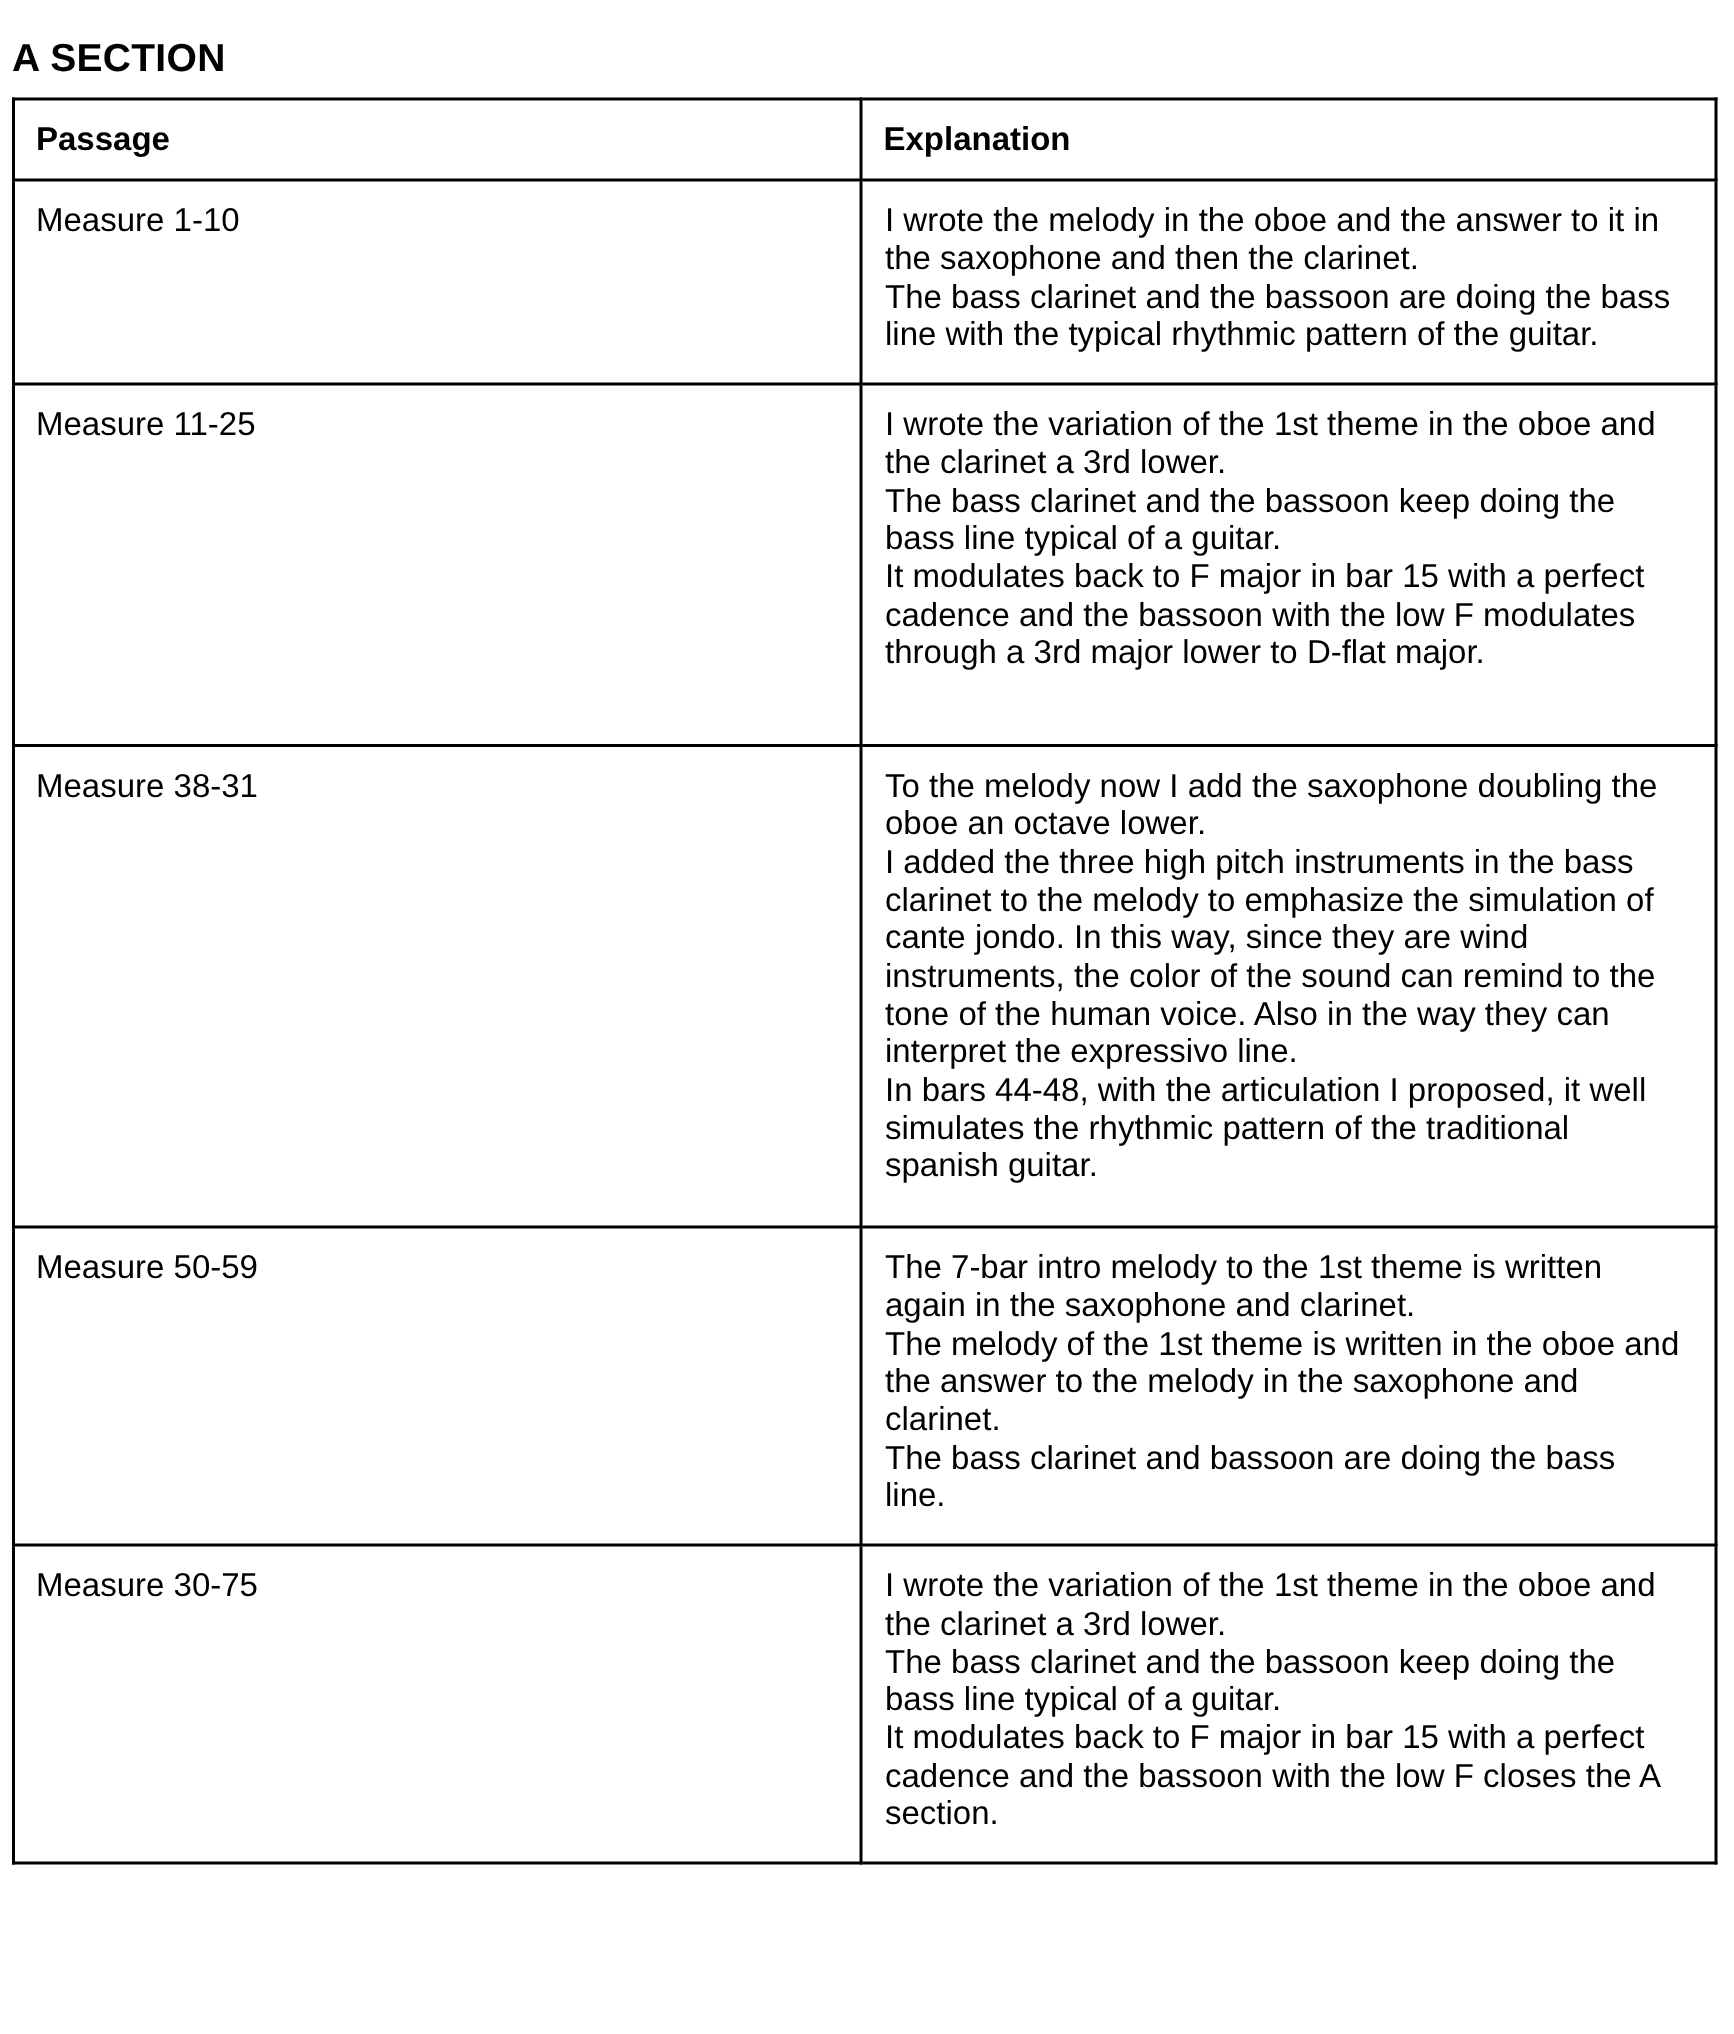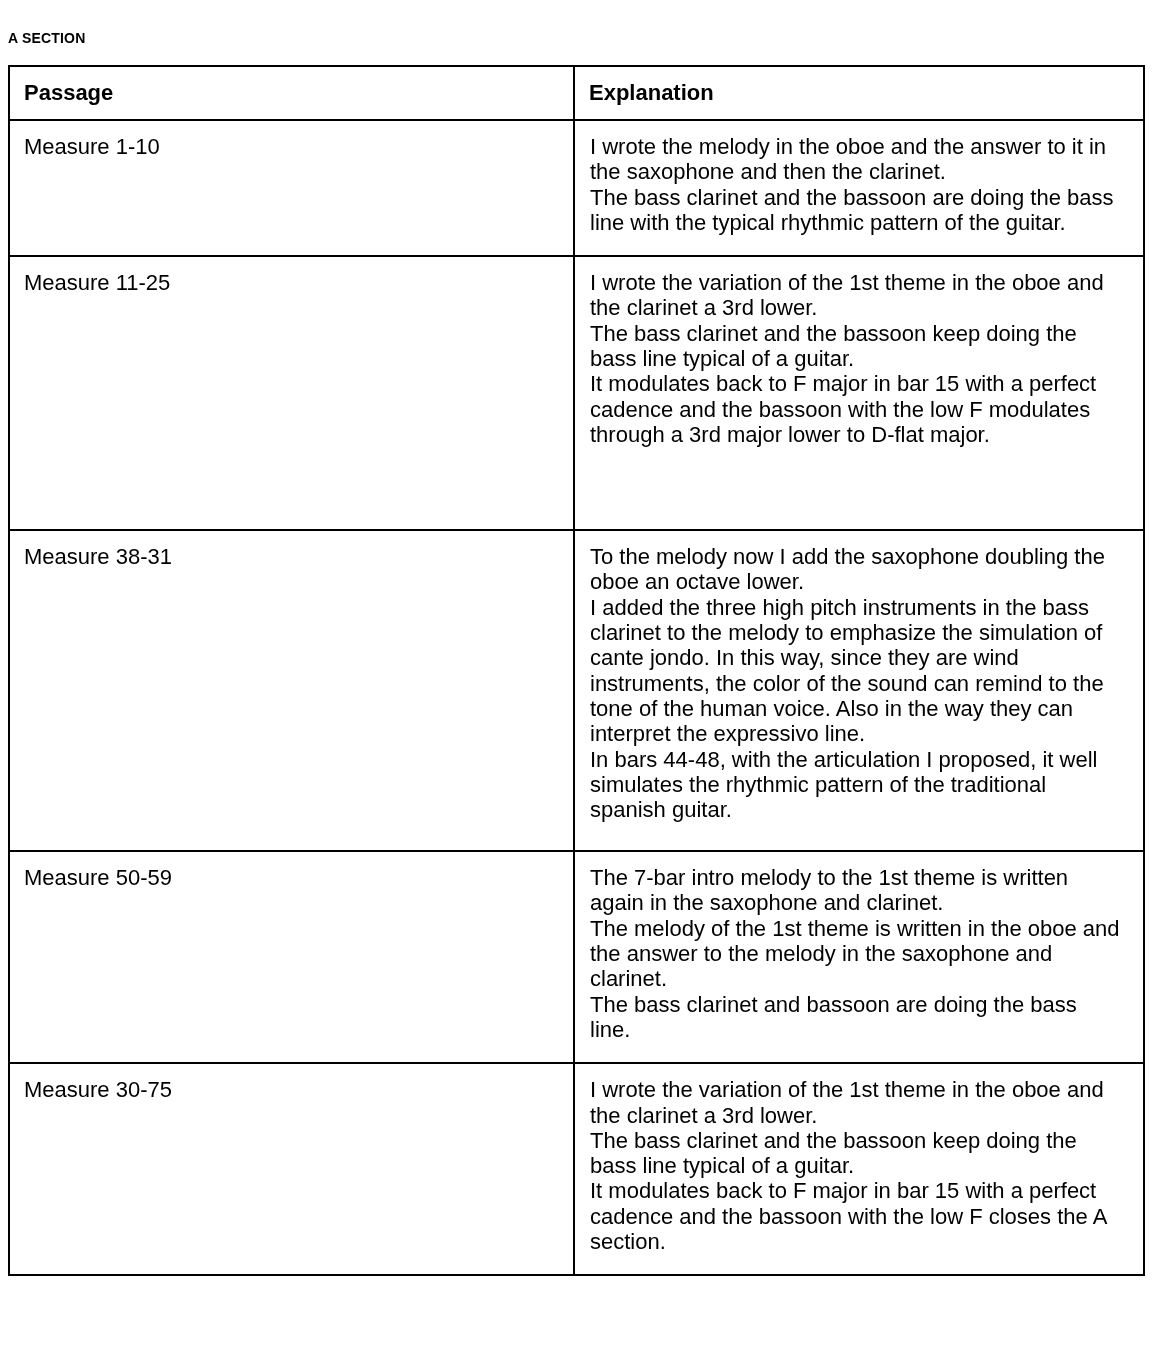--- a/index.html
+++ b/index.html
@@ -10,21 +10,21 @@
   .page {
     width: 1156px;
     min-height: 1356px;
     box-sizing: border-box;
     background: #ffffff;
     padding: 27px 13px 0 8px;
     font-family: "Liberation Sans", "DejaVu Sans", sans-serif;
     color: #000000;
   }
   .section-title {
-    font-size: 14px;
+    font-size: 26px;
     font-weight: bold;
     line-height: 23px;
     margin: 0 0 15px 0;
     letter-spacing: 0.2px;
   }
   table.doc-table {
     border-collapse: collapse;
     table-layout: fixed;
     width: 1135px;
   }
@@ -70,21 +70,21 @@
         <th class="cell passage-col">Passage</th>
         <th class="cell explanation-col">Explanation</th>
       </tr>
     </thead>
     <tbody>
       <tr style="height:132px">
         <td class="cell passage">Measure 1-10</td>
         <td class="cell explanation">I wrote the melody in the oboe and the answer to it in the saxophone and then the clarinet.
 The bass clarinet and the bassoon are doing the bass line with the typical rhythmic pattern of the guitar.</td>
       </tr>
-      <tr style="height:274px">
+      <tr style="height:241px">
         <td class="cell passage">Measure 11-25</td>
         <td class="cell explanation">I wrote the variation of the 1st theme in the oboe and the clarinet a 3rd lower.
 The bass clarinet and the bassoon keep doing the bass line typical of a guitar.
 It modulates back to F major in bar 15 with a perfect cadence and the bassoon with the low F modulates through a 3rd major lower to D-flat major.</td>
       </tr>
       <tr style="height:321px">
         <td class="cell passage">Measure 38-31</td>
         <td class="cell explanation">To the melody now I add the saxophone doubling the oboe an octave lower.
 I added the three high pitch instruments in the bass clarinet to the melody to emphasize the simulation of cante jondo. In this way, since they are wind instruments, the color of the sound can remind to the tone of the human voice. Also in the way they can interpret the expressivo line.
 In bars 44-48, with the articulation I proposed, it well simulates the rhythmic pattern of the traditional spanish guitar.</td>

